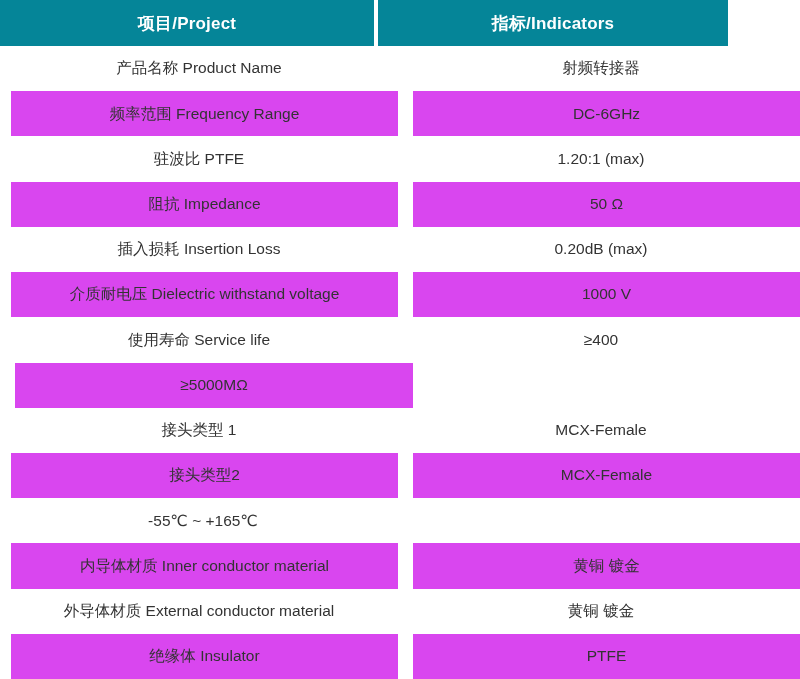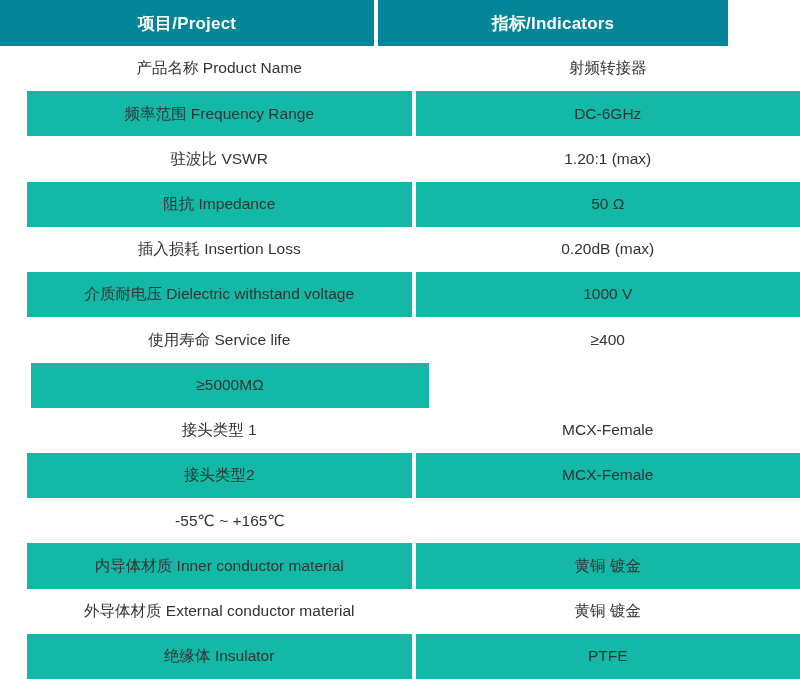--- a/index.html
+++ b/index.html
@@ -43,21 +43,20 @@
   }
   .th.col-project { width: 374px; }
   .th.col-gap     { width: 4px; background: #ffffff; }
   .th.col-ind     { width: 350px; }
 
   
   .tbody {
     flex: 1 1 auto;
     display: flex;
     flex-direction: column;
-    padding-left: 27px;
   }
   .tr {
     flex: 1 1 0;
     display: flex;
     width: 100%;
     min-height: 0;
   }
   .td {
     display: flex;
     align-items: center;
@@ -74,21 +73,21 @@
   .td.col-project { width: 398px; }
   .td.col-ind     { width: 398px; text-align: center; }
   .cell-gap {
     width: 4px;
     background: #ffffff;
     height: 100%;
     flex: 0 0 4px;
   }
 
   .tr.odd .td  { background: #ffffff; }
-  .tr.even .td { background: #14b8a6; }
+  .tr.even .td { background: #d946ef; margin-left: 11px; }
 </style>
 </head>
 <body>
 
 <div class="spec-table">
 
   <div class="thead">
     <div class="th col-project">项目/Project</div>
     <div class="th col-gap"></div>
     <div class="th col-ind">指标/Indicators</div>
@@ -99,21 +98,21 @@
         <div class="td col-project">产品名称 Product Name</div>
         <div class="cell-gap"></div>
         <div class="td col-ind">射频转接器</div>
       </div>
       <div class="tr even">
         <div class="td col-project">频率范围 Frequency Range</div>
         <div class="cell-gap"></div>
         <div class="td col-ind">DC-6GHz</div>
       </div>
       <div class="tr odd">
-        <div class="td col-project">驻波比 VSWR</div>
+        <div class="td col-project">驻波比 PTFE</div>
         <div class="cell-gap"></div>
         <div class="td col-ind">1.20:1 (max)</div>
       </div>
       <div class="tr even">
         <div class="td col-project">阻抗 Impedance</div>
         <div class="cell-gap"></div>
         <div class="td col-ind">50 Ω</div>
       </div>
       <div class="tr odd">
         <div class="td col-project">插入损耗 Insertion Loss</div>

